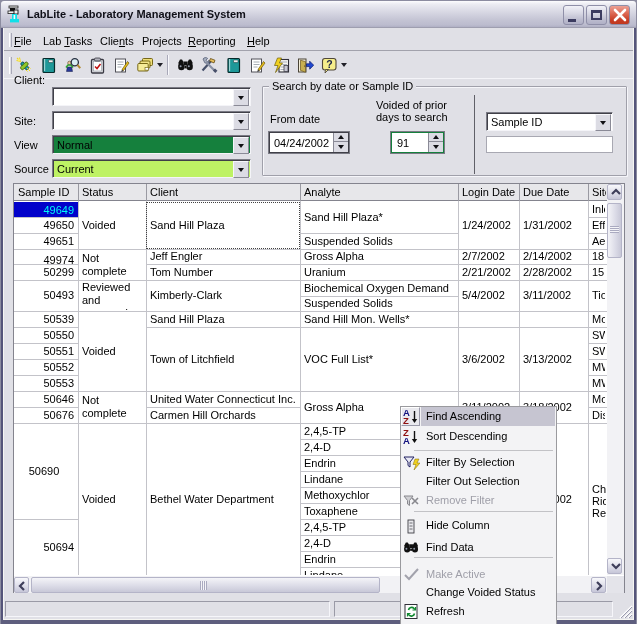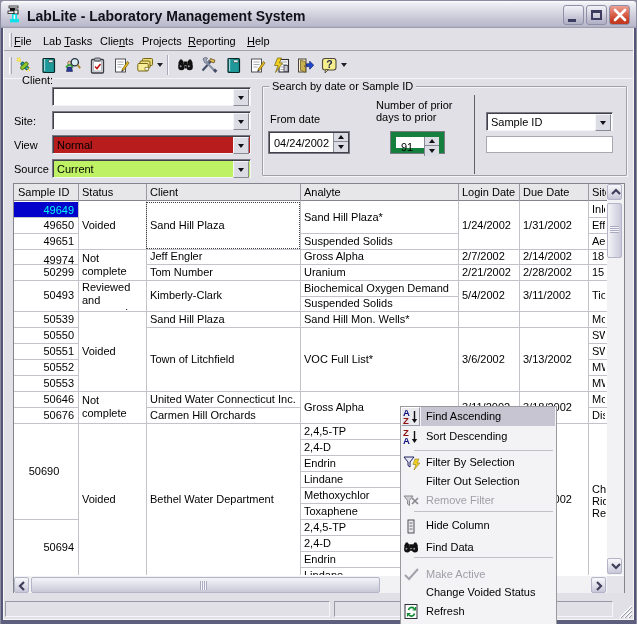--- a/index.html
+++ b/index.html
@@ -20,21 +20,21 @@
 <div class="abs" style="left:1px;top:620px;width:635px;height:4px;background:#5E5E7E;"></div>
 <svg class="abs" style="left:6px;top:5px" width="17" height="18" viewBox="0 0 17 18">
 <rect x="3" y="1" width="9" height="2" fill="#E8E8E8" stroke="#202020" stroke-width="0.8"></rect>
 <rect x="4" y="3" width="5" height="3" fill="#101010"></rect>
 <rect x="2" y="6" width="9" height="2.6" fill="#F4F4F4" stroke="#202020" stroke-width="0.8"></rect>
 <rect x="8" y="5" width="4" height="4" fill="#F0F0F0" stroke="#101010" stroke-width="0.9"></rect>
 <rect x="6" y="9" width="5" height="8" fill="#10E0E8"></rect>
 <rect x="4" y="14" width="9" height="3.4" fill="#10E0E8"></rect>
 <rect x="7.6" y="10" width="1.6" height="4" fill="#F8F8F8"></rect>
 </svg>
-<div class="abs" style="left:27px;top:8px;font-size:14px;font-weight:bold;color:#101018;">LabLite - Laboratory Management System</div>
+<div class="abs" style="left:27px;top:8px;font-size:11px;font-weight:bold;color:#101018;">LabLite - Laboratory Management System</div>
 <div class="abs" style="left:563px;top:5px;width:21px;height:20px;border-radius:3px;border:1px solid #8F8FA8;background:linear-gradient(#F2F2F8,#D8D8E4 40%,#BDBDCF 75%,#B0B0C6);">
     <div class="abs" style="left:4px;top:13px;width:8px;height:3px;background:#3C3C60;"></div>
   </div>
 <div class="abs" style="left:586px;top:5px;width:21px;height:20px;border-radius:3px;border:1px solid #8F8FA8;background:linear-gradient(#F2F2F8,#D8D8E4 40%,#BDBDCF 75%,#B0B0C6);">
     <div class="abs" style="left:4px;top:4px;width:11px;height:10px;border:2px solid #3C3C60;border-top-width:3px;"></div>
   </div>
 <div class="abs" style="left:609px;top:5px;width:21px;height:20px;border-radius:3px;border:1px solid #8F8FA8;background:linear-gradient(#ECA195,#DD6A55 40%,#C63C24 80%,#C0391F);">
     <svg class="abs" style="left:2px;top:2px" width="16" height="15" viewBox="0 0 16 15">
 <path d="M3 2 L13 12 M13 2 L3 12" stroke="#FFFFFF" stroke-width="2.6" stroke-linecap="round"></path>
     </svg>
@@ -127,62 +127,62 @@
 <path d="M9.5 6.8 h3.2 v-2.6 l4 4 -4 4 v-2.6 h-3.2 z" fill="#2048D0" stroke="#0A1868" stroke-width="0.7"></path>
   </svg>
 <svg class="abs" style="left:321px;top:57px" width="17" height="17" viewBox="0 0 17 17">
     <rect x="1.5" y="1.5" width="13.5" height="11.5" rx="2.4" fill="#F6EE8C" stroke="#50483A" stroke-width="1.1"></rect>
 <path d="M4.5 12.5 l-0.5 3.5 3.5-3.5 z" fill="#F6EE8C" stroke="#50483A" stroke-width="0.9"></path>
 <text x="8.5" y="11" font-size="10.5" font-weight="bold" text-anchor="middle" fill="#20284A" font-family="Liberation Sans">?</text>
   </svg>
 <div class="abs" style="left:157px;top:63px;width:0;height:0;border-left:3.5px solid transparent;border-right:3.5px solid transparent;border-top:4px solid #202028;"></div>
 <div class="abs" style="left:341px;top:63px;width:0;height:0;border-left:3.5px solid transparent;border-right:3.5px solid transparent;border-top:4px solid #202028;"></div>
 <div class="abs" style="left:167px;top:55px;width:2px;height:20px;border-left:1px solid #A8A8B8;border-right:1px solid #F8F8FC;"></div>
-<div class="t" style="left:14px;top:74px;margin-left:8px;">Client:</div>
+<div class="t" style="left:14px;top:74px;">Client:</div>
 <div class="abs" style="left:52px;top:87px;width:199px;height:19px;background:#FFFFFF;border-top:1px solid #7A7A84;border-left:1px solid #7A7A84;border-bottom:1px solid #F4F4F8;border-right:1px solid #F4F4F8;box-shadow:inset 1px 1px 0 #404048;">
     <div class="abs" style="right:1px;top:1px;width:16px;height:17px;background:#DCDCE4;border:1px solid #8A8A96;border-top-color:#F6F6FA;border-left-color:#F6F6FA;">
       <div class="abs" style="left:4px;top:6px;width:0;height:0;border-left:3.5px solid transparent;border-right:3.5px solid transparent;border-top:4px solid #101014;"></div>
     </div>
   </div>
 <div class="t" style="left:14px;top:115px;">Site:</div>
 <div class="abs" style="left:52px;top:111px;width:199px;height:19px;background:#FFFFFF;border-top:1px solid #7A7A84;border-left:1px solid #7A7A84;border-bottom:1px solid #F4F4F8;border-right:1px solid #F4F4F8;box-shadow:inset 1px 1px 0 #404048;">
     <div class="abs" style="right:1px;top:1px;width:16px;height:17px;background:#DCDCE4;border:1px solid #8A8A96;border-top-color:#F6F6FA;border-left-color:#F6F6FA;">
       <div class="abs" style="left:4px;top:6px;width:0;height:0;border-left:3.5px solid transparent;border-right:3.5px solid transparent;border-top:4px solid #101014;"></div>
     </div>
   </div>
 <div class="t" style="left:14px;top:139px;">View</div>
-<div class="abs" style="left:52px;top:135px;width:199px;height:19px;background:#b91c1c;border-top:1px solid #7A7A84;border-left:1px solid #7A7A84;border-bottom:1px solid #F4F4F8;border-right:1px solid #F4F4F8;box-shadow:inset 1px 1px 0 #404048;">
+<div class="abs" style="left:52px;top:135px;width:199px;height:19px;background:#15803d;border-top:1px solid #7A7A84;border-left:1px solid #7A7A84;border-bottom:1px solid #F4F4F8;border-right:1px solid #F4F4F8;box-shadow:inset 1px 1px 0 #404048;">
     <div class="t" style="left:4px;top:3px;">Normal</div>
     <div class="abs" style="right:1px;top:1px;width:16px;height:17px;background:#DCDCE4;border:1px solid #8A8A96;border-top-color:#F6F6FA;border-left-color:#F6F6FA;">
       <div class="abs" style="left:4px;top:6px;width:0;height:0;border-left:3.5px solid transparent;border-right:3.5px solid transparent;border-top:4px solid #101014;"></div>
     </div>
   </div>
 <div class="t" style="left:14px;top:163px;">Source</div>
 <div class="abs" style="left:52px;top:159px;width:199px;height:19px;background:#bef264;border-top:1px solid #7A7A84;border-left:1px solid #7A7A84;border-bottom:1px solid #F4F4F8;border-right:1px solid #F4F4F8;box-shadow:inset 1px 1px 0 #404048;">
     <div class="t" style="left:4px;top:3px;">Current</div>
     <div class="abs" style="right:1px;top:1px;width:16px;height:17px;background:#DCDCE4;border:1px solid #8A8A96;border-top-color:#F6F6FA;border-left-color:#F6F6FA;">
       <div class="abs" style="left:4px;top:6px;width:0;height:0;border-left:3.5px solid transparent;border-right:3.5px solid transparent;border-top:4px solid #101014;"></div>
     </div>
   </div>
 <div class="abs" style="left:262px;top:86px;width:365px;height:90px;border:1px solid #A0A0AA;border-radius:1px;box-shadow:1px 1px 0 #F6F6FA, inset 1px 1px 0 #F6F6FA;"></div>
 <div class="t" style="left:269px;top:80px;background:#E0E0E6;padding:0 3px;">Search by date or Sample ID</div>
 <div class="t" style="left:270px;top:113px;">From date</div>
-<div class="t" style="left:376px;top:99px;line-height:12px;white-space:normal;width:80px;">Number of prior days to prior</div>
+<div class="t" style="left:376px;top:99px;line-height:12px;white-space:normal;width:80px;">Voided of prior days to search</div>
 <div class="abs" style="left:269px;top:132px;width:80px;height:21px;background:#FFFFFF;border:1px solid #404048;box-shadow:0 0 0 1px #7A7A84;">
     <div class="t" style="left:4px;top:4px;">04/24/2002</div>
     <div class="abs" style="right:0;top:0;width:15px;height:19px;background:#DCDCE4;border-left:1px solid #8A8A96;">
       <div class="abs" style="left:0;top:0;width:14px;height:9px;border-bottom:1px solid #8A8A96;">
         <div class="abs" style="left:4px;top:2px;width:0;height:0;border-left:3px solid transparent;border-right:3px solid transparent;border-bottom:4px solid #101014;"></div>
       </div>
       <div class="abs" style="left:0;top:10px;width:14px;height:8px;">
         <div class="abs" style="left:4px;top:2px;width:0;height:0;border-left:3px solid transparent;border-right:3px solid transparent;border-top:4px solid #101014;"></div>
       </div>
     </div>
   </div>
-<div class="abs" style="left:391px;top:132px;width:53px;height:21px;background:#FFFFFF;border:5px solid #15803d;box-shadow:0 0 0 1px #7A7A84;">
+<div class="abs" style="left:391px;top:132px;width:53px;height:21px;background:#FFFFFF;border:1px solid #15803d;box-shadow:0 0 0 1px #7A7A84;">
     <div class="t" style="left:5px;top:4px;">91</div>
     <div class="abs" style="right:0;top:0;width:15px;height:19px;background:#DCDCE4;border-left:1px solid #8A8A96;">
       <div class="abs" style="left:0;top:0;width:14px;height:9px;border-bottom:1px solid #8A8A96;">
         <div class="abs" style="left:4px;top:2px;width:0;height:0;border-left:3px solid transparent;border-right:3px solid transparent;border-bottom:4px solid #101014;"></div>
       </div>
       <div class="abs" style="left:0;top:10px;width:14px;height:8px;">
         <div class="abs" style="left:4px;top:2px;width:0;height:0;border-left:3px solid transparent;border-right:3px solid transparent;border-top:4px solid #101014;"></div>
       </div>
     </div>
   </div>

